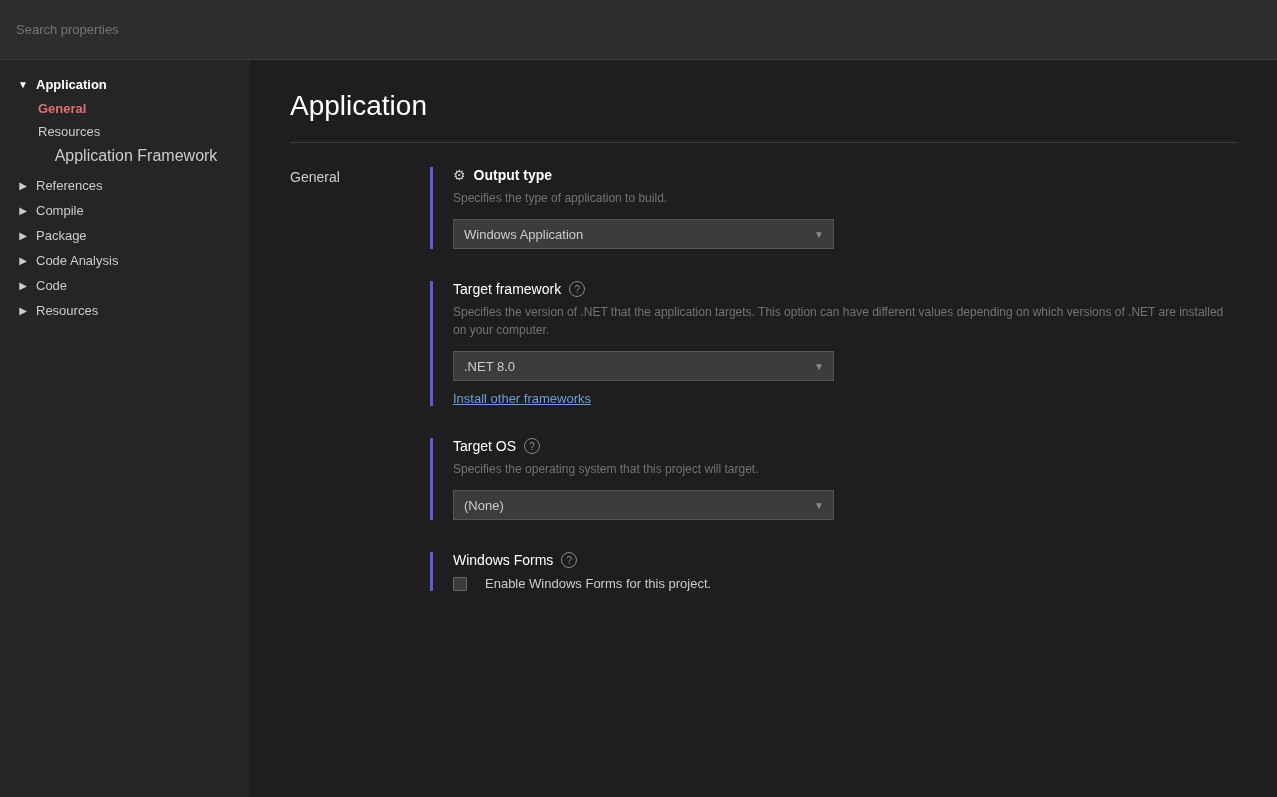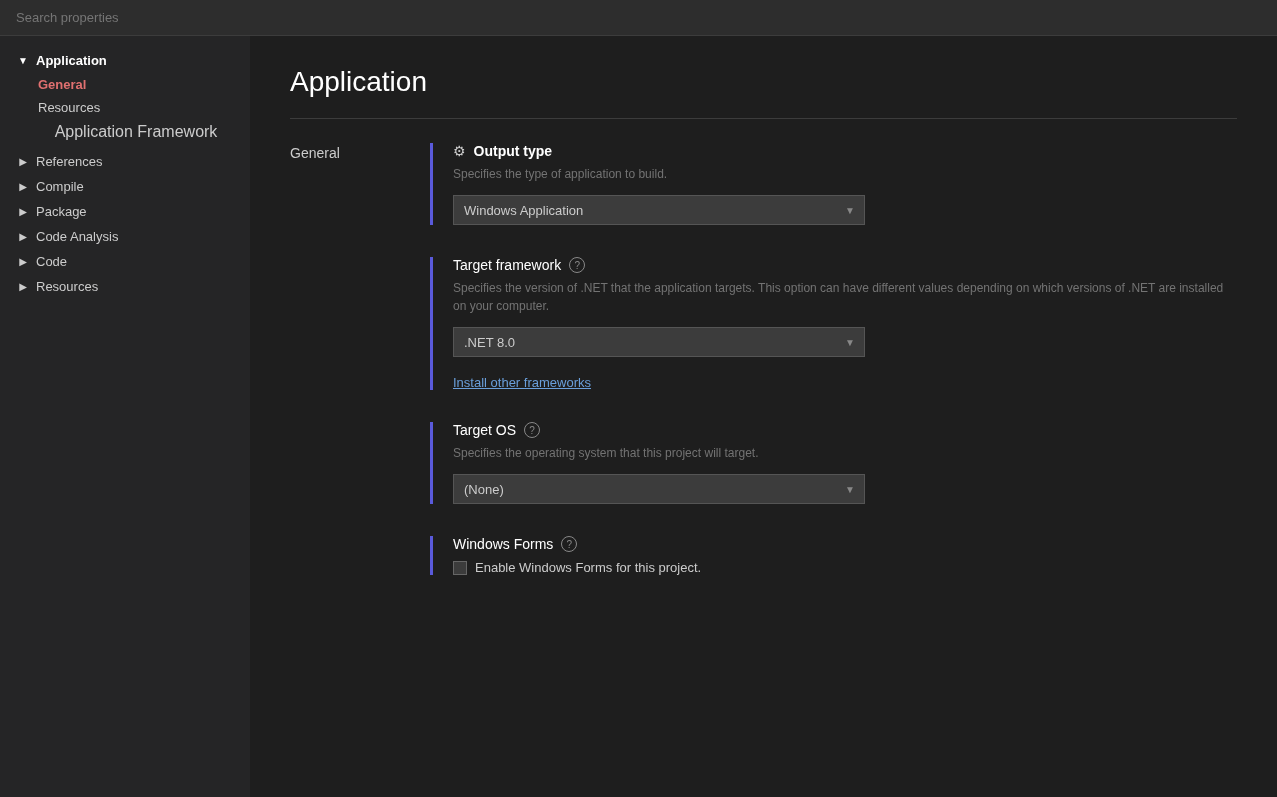--- a/index.html
+++ b/index.html
@@ -12,21 +12,21 @@
       width: 1277px;
       overflow: hidden;
       display: flex;
       flex-direction: column;
     }
     
     .search-bar {
       background: #2d2d2d;
       padding: 10px 16px;
       border-bottom: 1px solid #3c3c3c;
-      height: 36px;
+      height: 60px;
       display: flex;
       align-items: center;
     }
     .search-bar input {
       background: transparent;
       border: none;
       outline: none;
       color: #888;
       font-size: 13px;
       width: 100%;
@@ -165,21 +165,21 @@
       flex-shrink: 0;
     }
     .setting-desc {
       color: #737373;
       font-size: 12px;
       margin-bottom: 12px;
       line-height: 1.5;
     }
     .dropdown-wrapper {
       position: relative;
-      width: 412px;
+      width: 381px;
     }
     .dropdown {
       width: 100%;
       background: #3c3c3c;
       border: 1px solid #555;
       color: #cccccc;
       padding: 6px 32px 6px 10px;
       font-size: 13px;
       font-family: 'Segoe UI', sans-serif;
       appearance: none;
@@ -194,27 +194,27 @@
       transform: translateY(-50%);
       pointer-events: none;
       color: #888;
       font-size: 10px;
     }
     .link-install {
       color: #6a9fdb;
       text-decoration: underline;
       cursor: pointer;
       font-size: 13px;
-      margin-top: 18px;
+      margin-top: 10px;
       display: inline-block;
     }
     .checkbox-row {
       display: flex;
       align-items: center;
-      gap: 8px;
+      gap: 18px;
       margin-top: 8px;
     }
     .checkbox-row input[type="checkbox"] {
       width: 14px;
       height: 14px;
       background: #3c3c3c;
       border: 1px solid #666;
       appearance: none;
       cursor: pointer;
       flex-shrink: 0;

